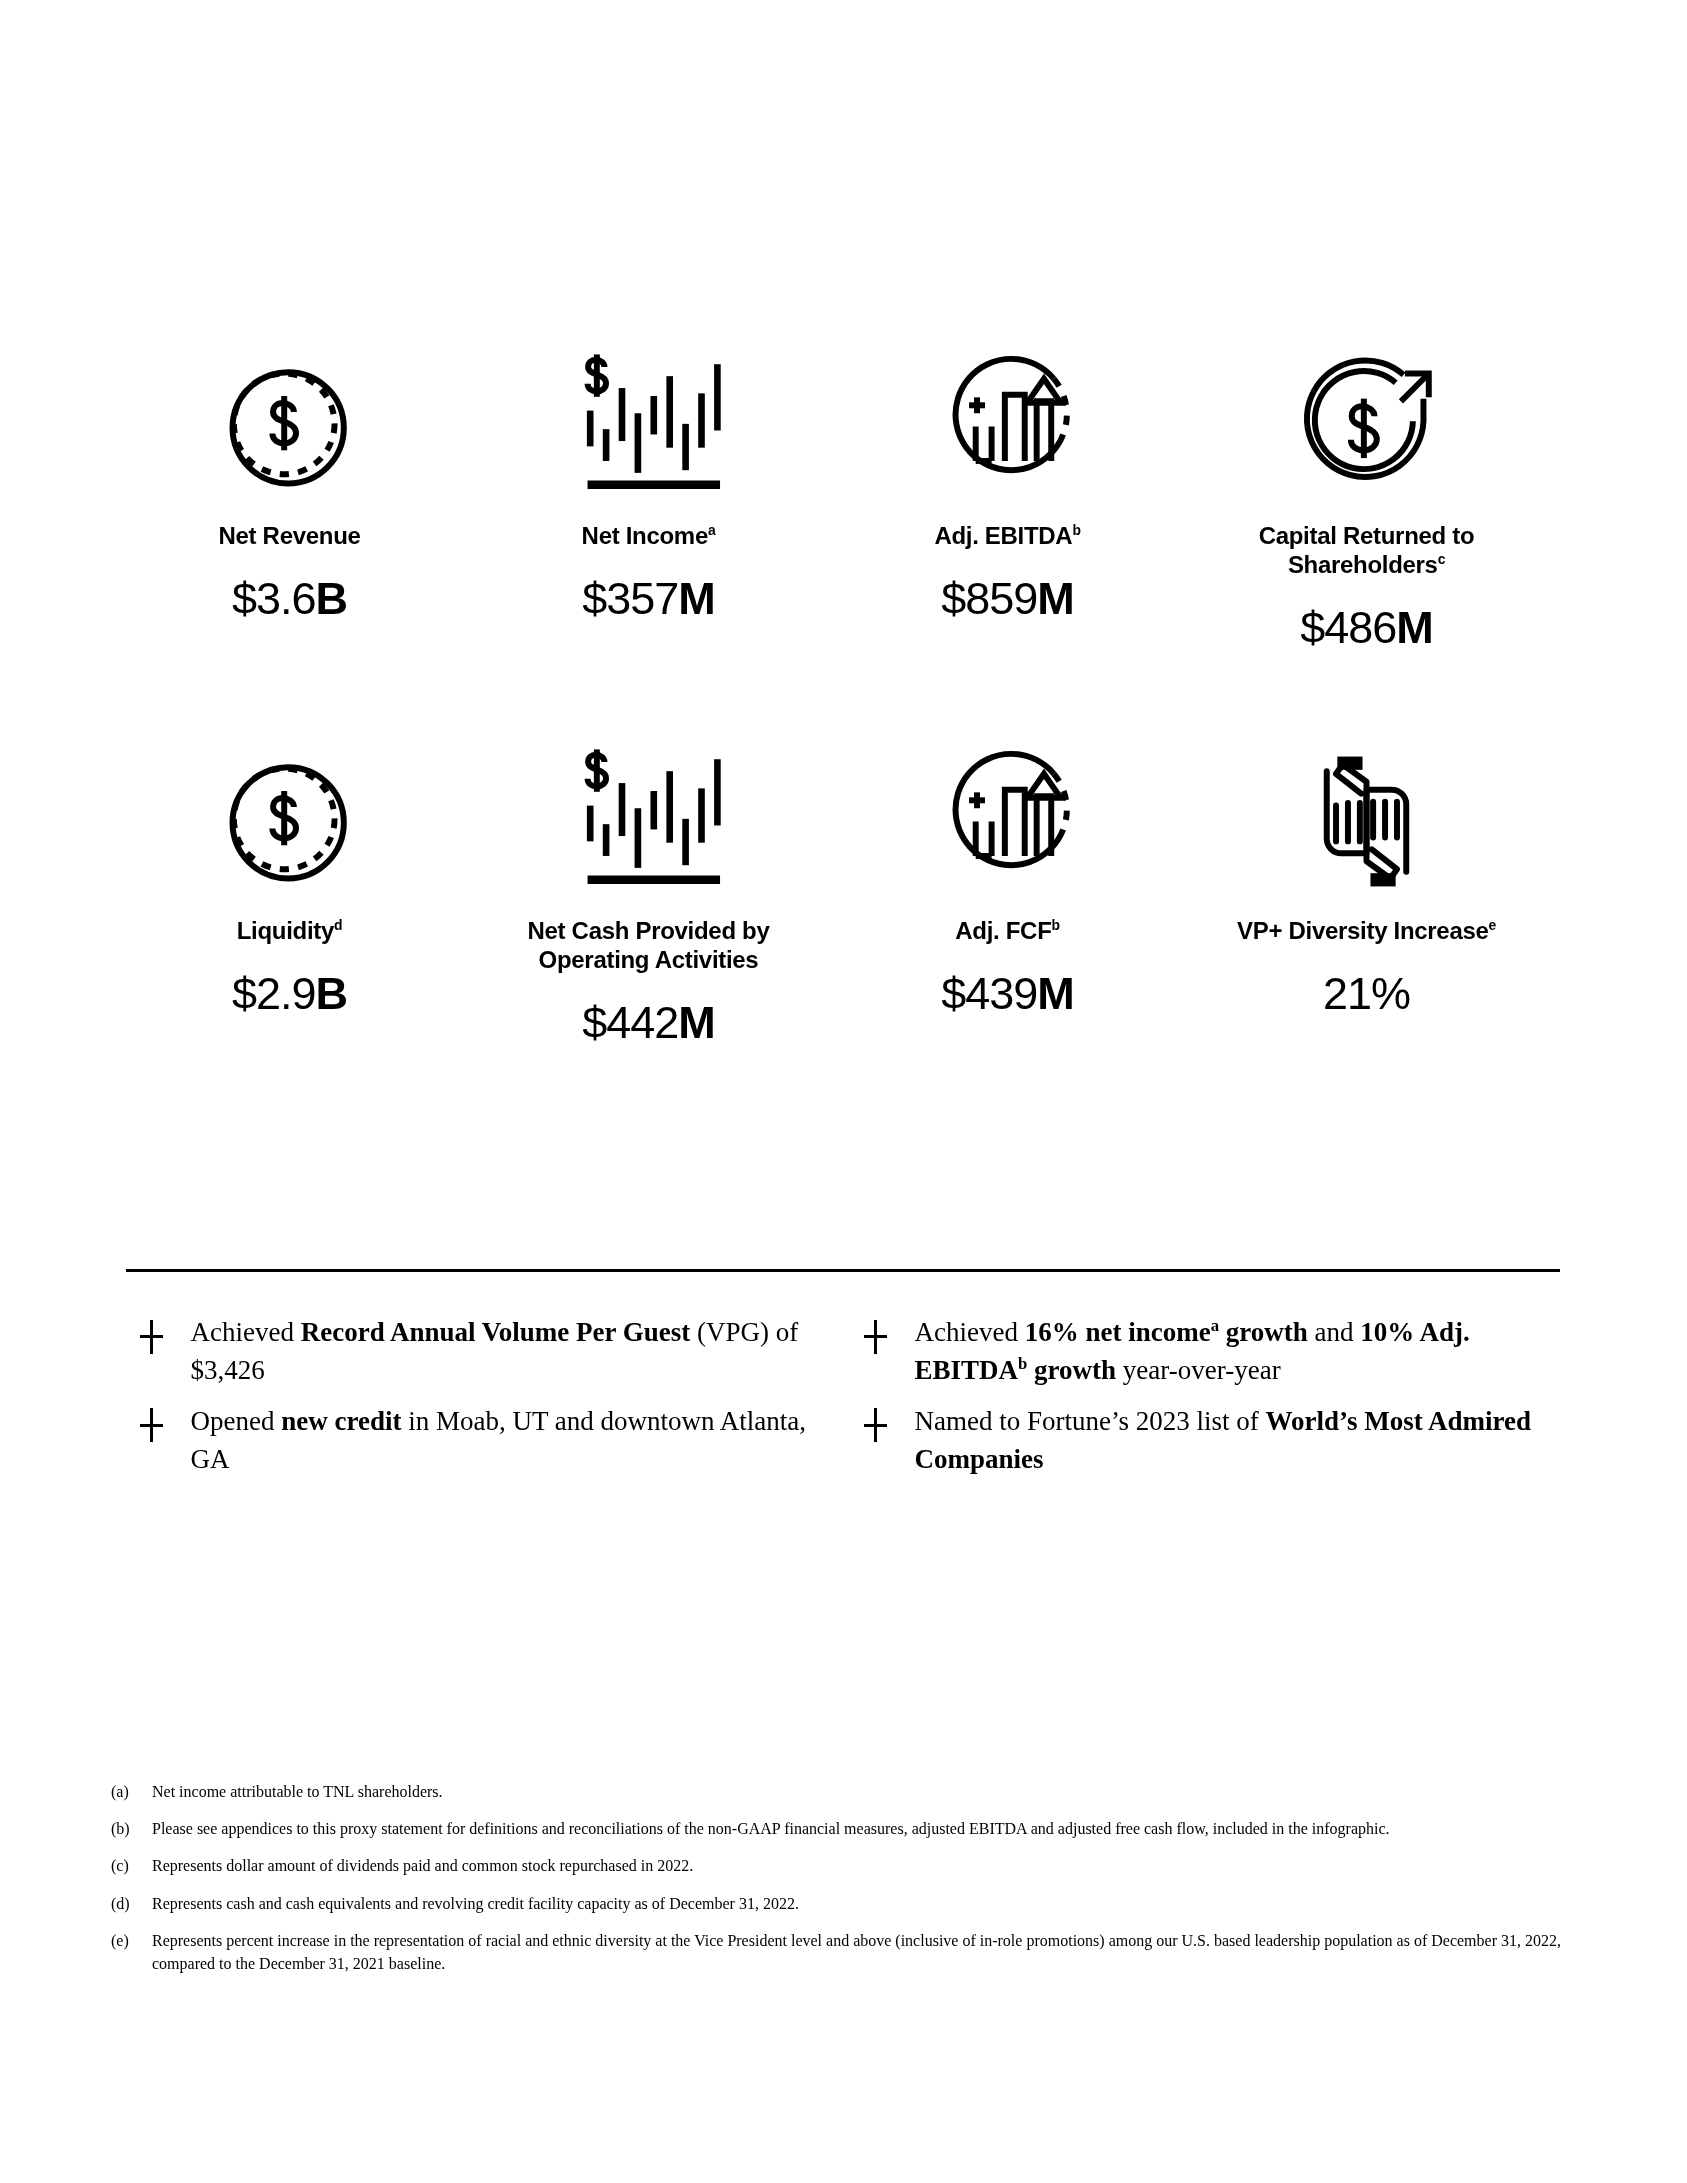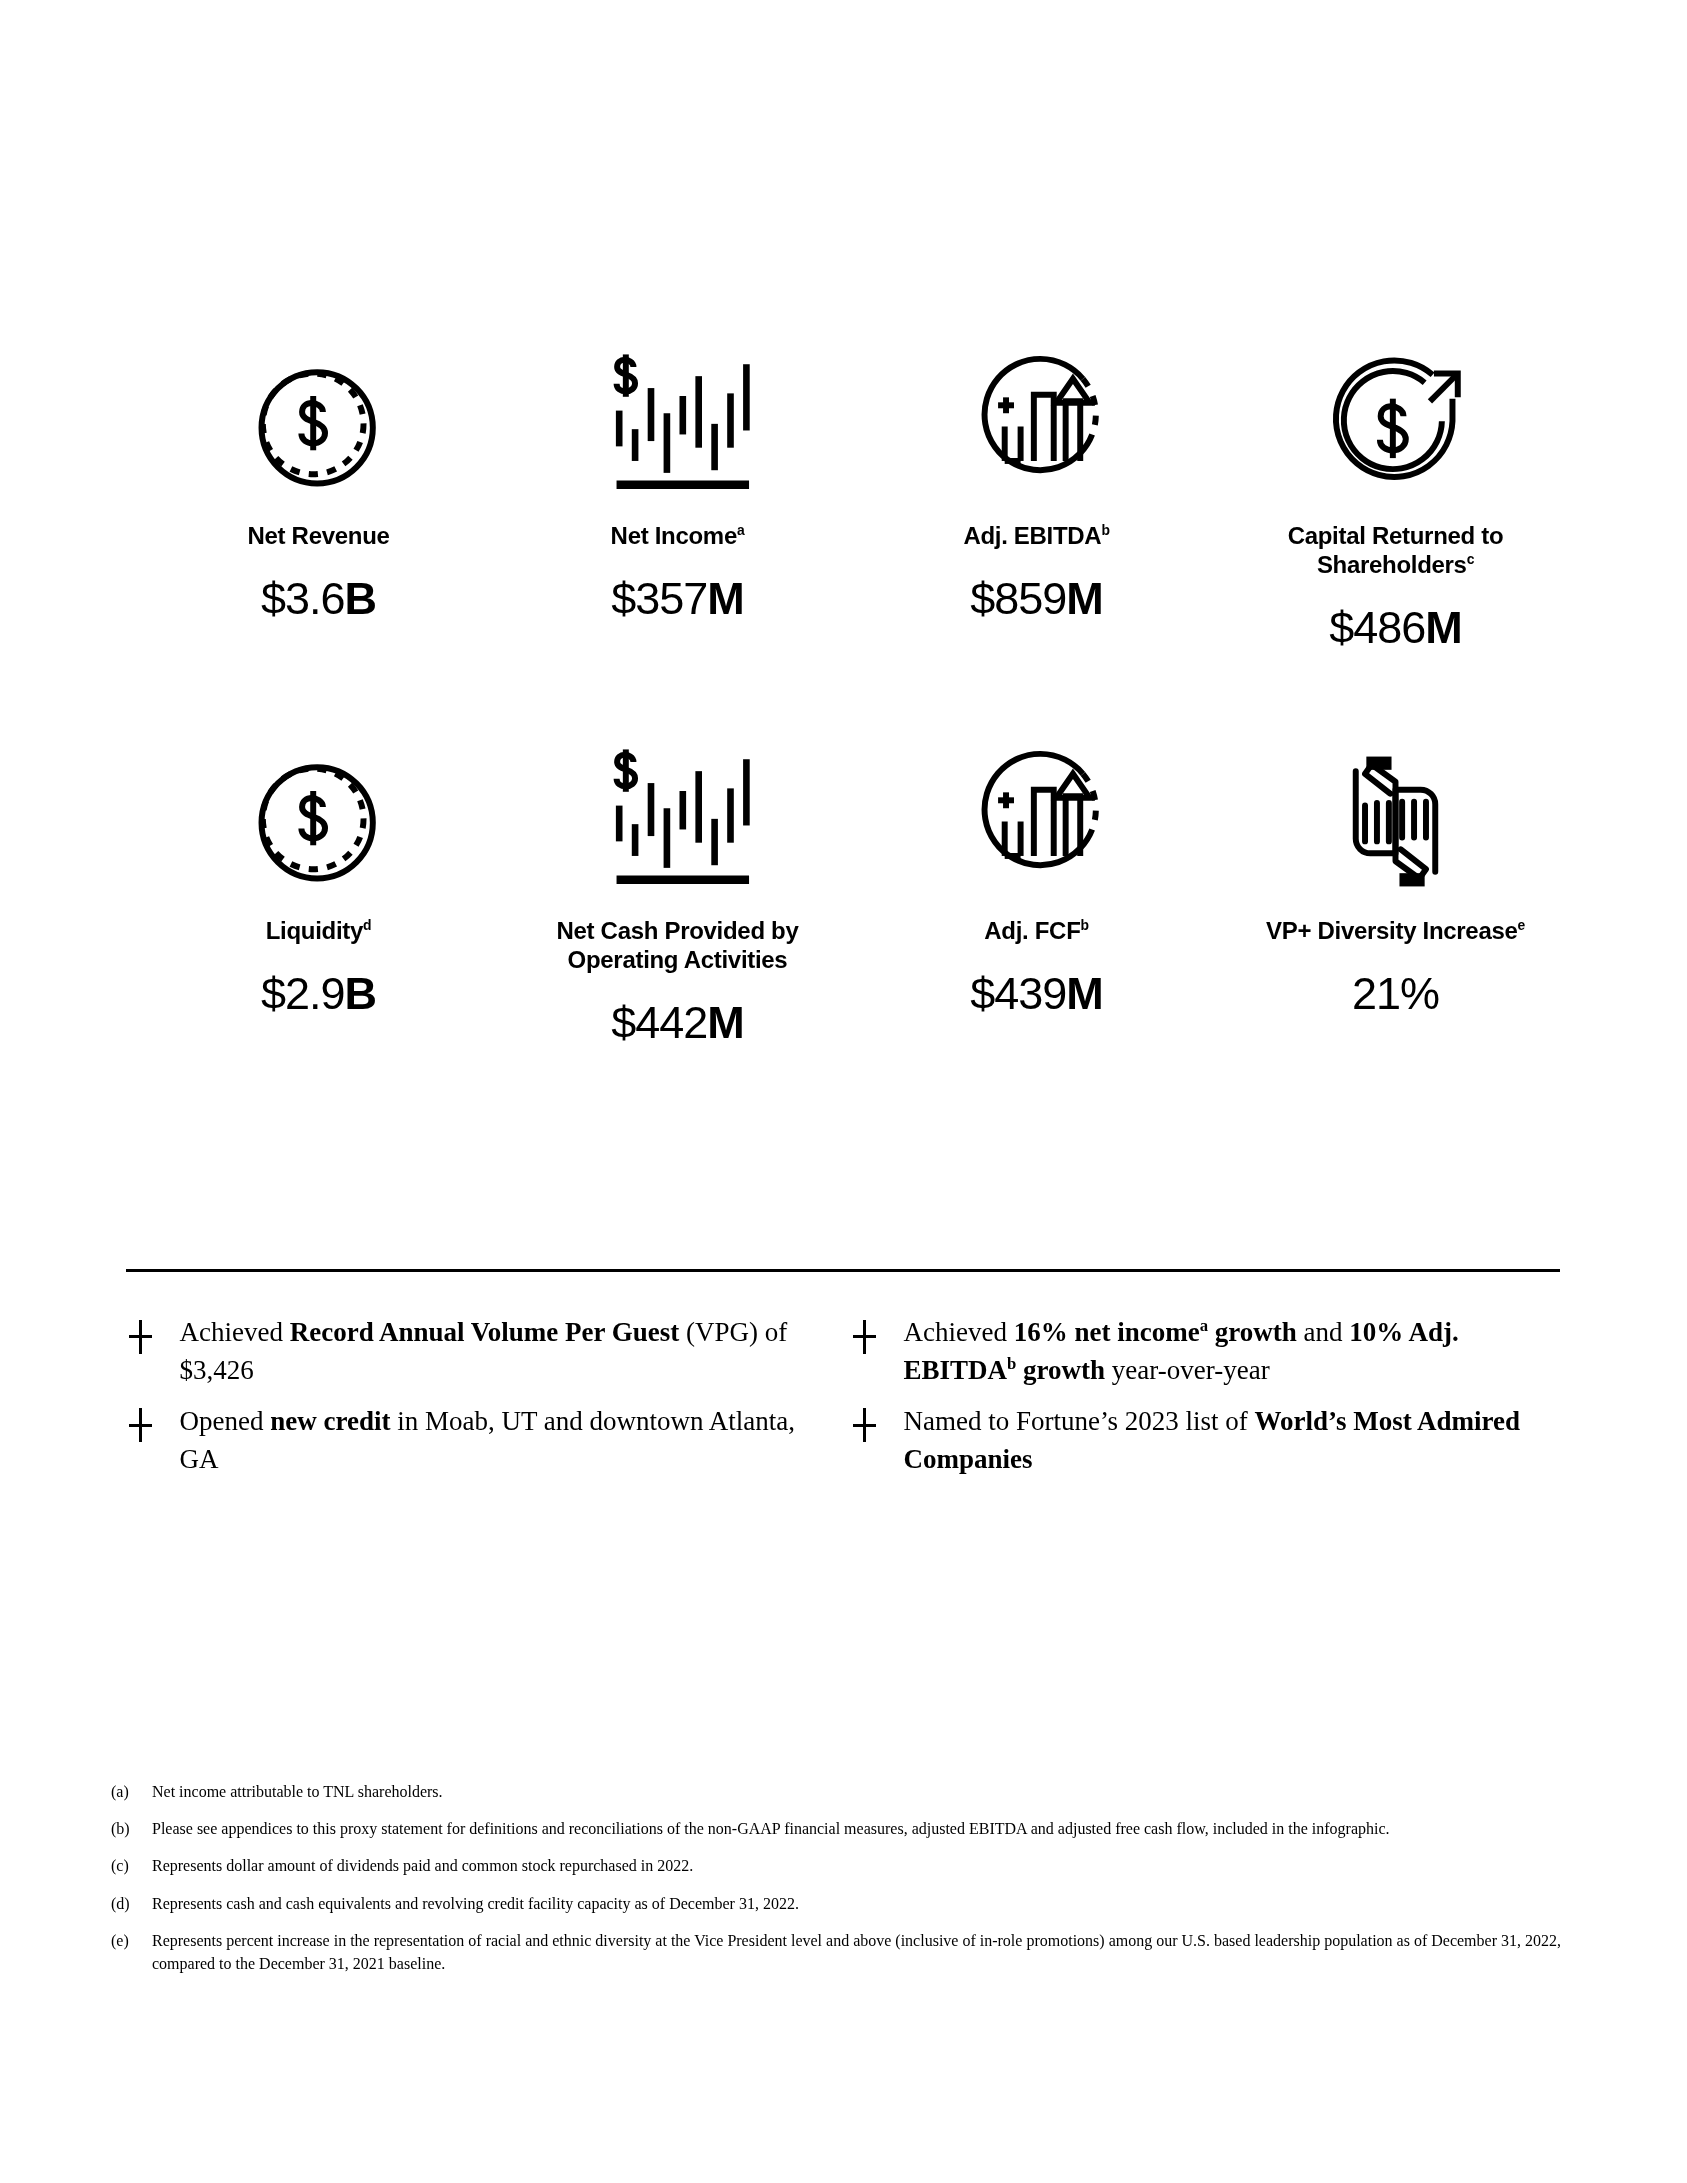--- a/index.html
+++ b/index.html
@@ -30,21 +30,21 @@
     font-family: "Liberation Serif", serif;
     font-weight: bold;
     font-size: 45px;
     letter-spacing: -0.3px;
     white-space: nowrap;
   }
 
   
   .metrics {
     position: absolute;
-    left: 139px;
+    left: 110px;
     top: 344px;
     width: 1436px;
     display: flex;
     flex-direction: column;
     gap: 85px;
   }
   .metric-row {
     display: flex;
     width: 100%;
   }
@@ -91,21 +91,21 @@
     left: 126px;
     top: 1269px;
     width: 1434px;
     height: 3.3px;
     background: #000;
   }
 
   
   .bullets {
     position: absolute;
-    left: 129px;
+    left: 140px;
     top: 1313px;
     width: 1436px;
     display: grid;
     grid-template-columns: 1fr 1fr;
     column-gap: 66px;
     row-gap: 69px;
     font-family: "Liberation Serif", serif;
     gap: 12px;
   }
   .bullet {

